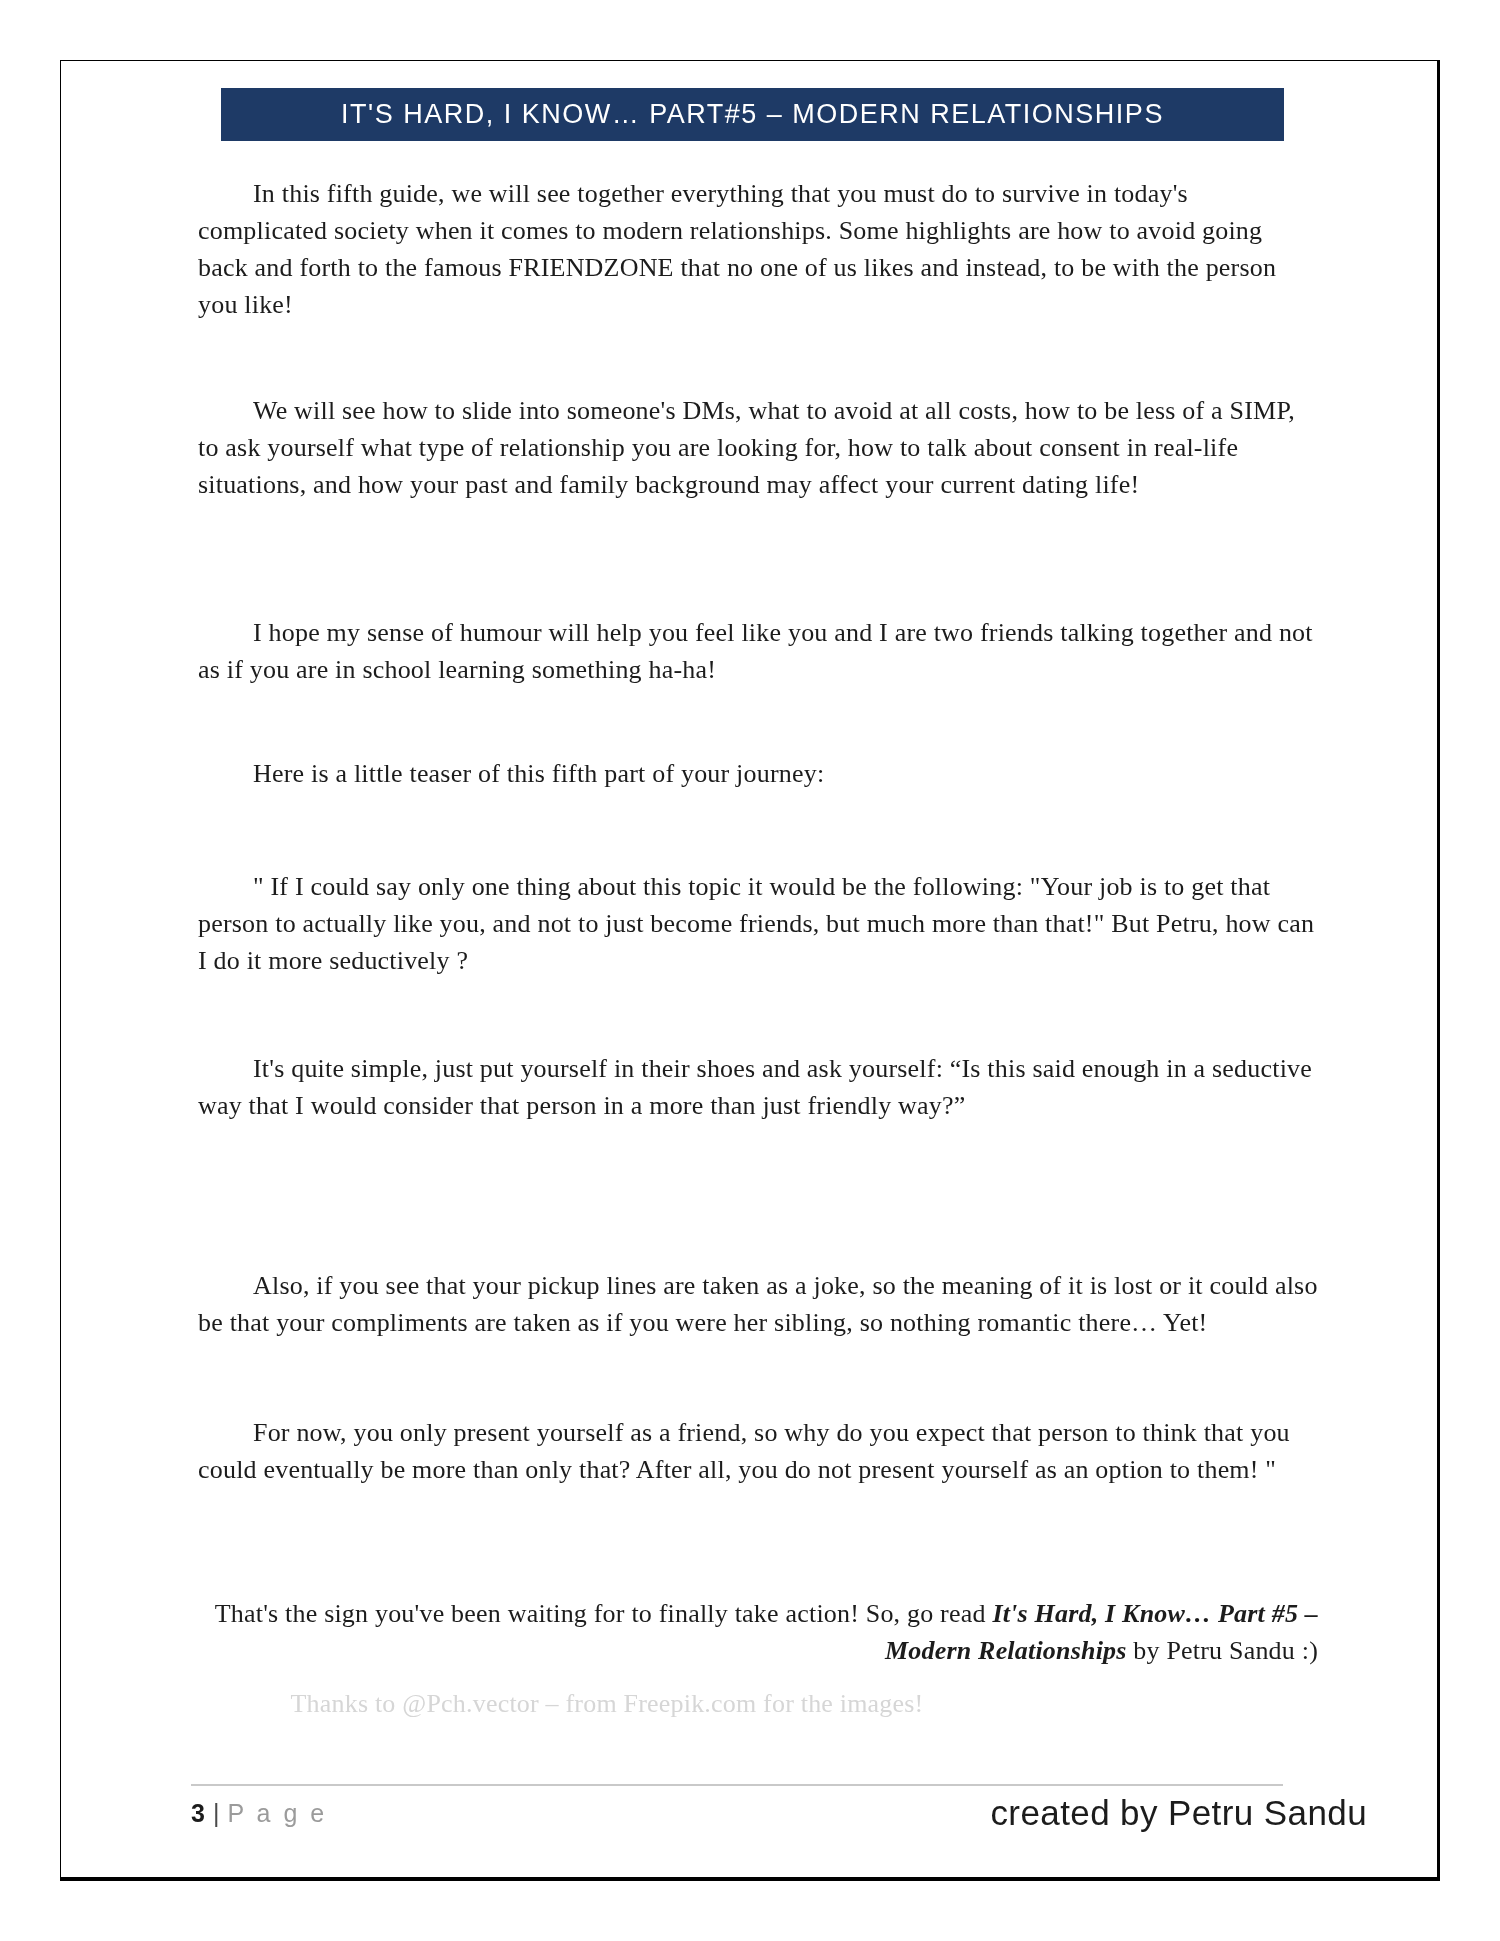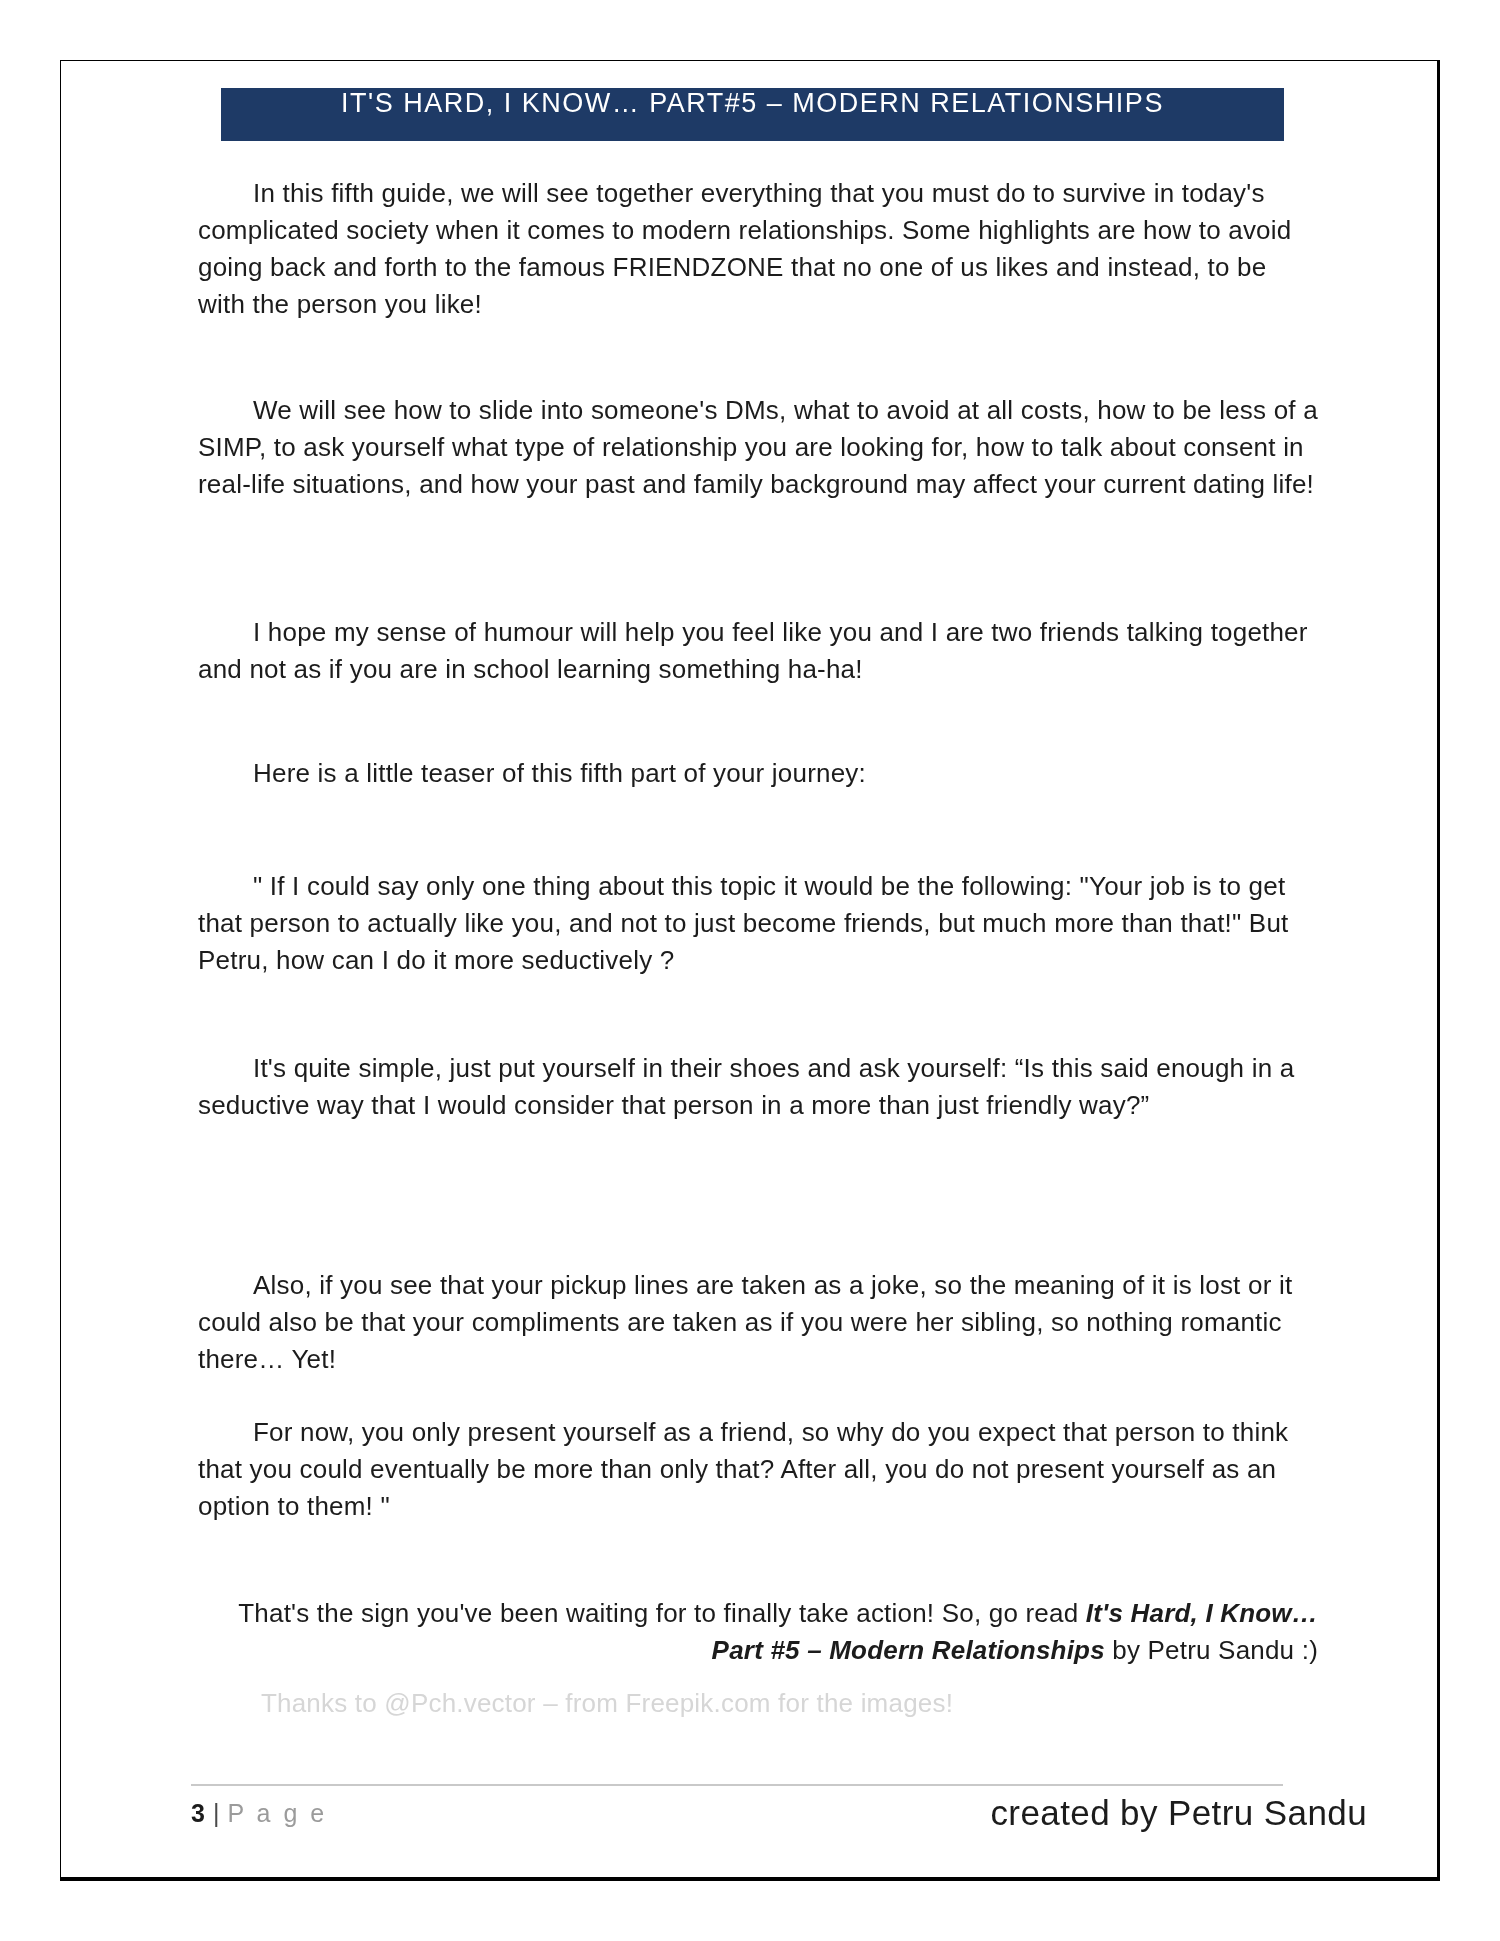--- a/index.html
+++ b/index.html
@@ -20,34 +20,35 @@
     border: 1px solid #000;
     border-right-width: 3px;
     border-bottom-width: 4px;
   }
   .title-bar {
     position: absolute;
     left: 160px; top: 27px;
     width: 1063px; height: 53px;
     background: #1e3a66;
     color: #ffffff;
-    display: flex; justify-content: center;
+    display: flex; align-items: center; justify-content: center;
     font-size: 27px;
     letter-spacing: 1.5px;
     white-space: nowrap;
   }
   .para {
     position: absolute;
     left: 137px;
     width: 1120px;
     font-size: 26px;
     line-height: 37px;
     color: #1c1c1c;
     letter-spacing: 0.2px;
     margin: 0;
+    font-family: Liberation Serif, serif;
   }
   .indent { text-indent: 55px; }
   .p1 { top: 114px; }
   .p2 { top: 331px; }
   .p3 { top: 553px; }
   .p4 { top: 694px; }
   .p5 { top: 807px; }
   .p6 { top: 989px; }
   .p7 { top: 1171px; margin-top: 35px; }
   .p8 { top: 1353px; }

